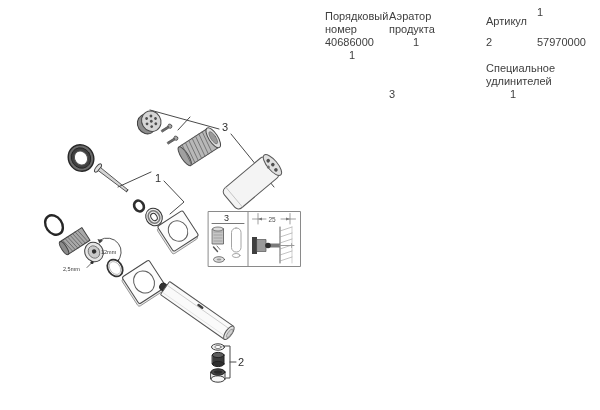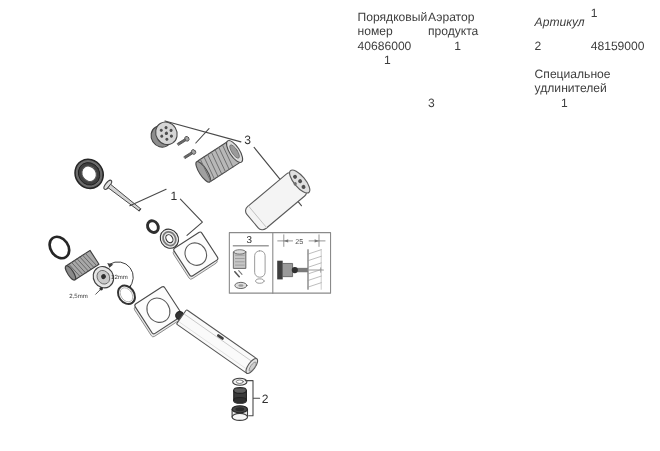--- a/index.html
+++ b/index.html
@@ -9,21 +9,21 @@
   }
   .parts-table{
     position:absolute;left:325px;top:6px;width:262px;
     display:grid;
     grid-template-columns:64px 97px 51px 50px;
     grid-template-rows:30px 13px 13px 13px 26px auto;
     font-size:11px;line-height:13px;color:#3e3e3e;
   }
   .cell{white-space:pre-line;}
   .hdr{padding-top:4px;}
-  .hdr-article{padding-top:0;align-self:center;font-style:italic;}
+  .hdr-article{padding-top:0;align-self:center;}
   .qty{padding-left:24px;}
   .top-pad{padding-top:13px;}
   svg text{font-family:"Liberation Sans", sans-serif;fill:#2f2f2f;}
   .callout{font-size:11px;}
   .tiny{font-size:5.5px;fill:#3a3a3a;}
   .inset-num{font-size:9px;}
   .dim{font-size:6.5px;fill:#555;}
 </style>
 </head>
 <body>
@@ -249,21 +249,21 @@
 номер</div>
   <div class="cell hdr">Аэратор
 продукта</div>
   <div class="cell hdr hdr-article">Артикул</div>
 
   <div class="cell">1</div>
   <div class="cell">40686000</div>
   <div class="cell qty">1</div>
 
   <div class="cell">2</div>
-  <div class="cell">48159000</div>
+  <div class="cell">57970000</div>
   <div class="cell qty">1</div>
 
   <div class="cell"></div>
   <div class="cell"></div>
   <div class="cell"></div>
   <div class="cell"></div>
 
   <div class="cell"></div>
   <div class="cell">Специальное
 удлинителей</div>

